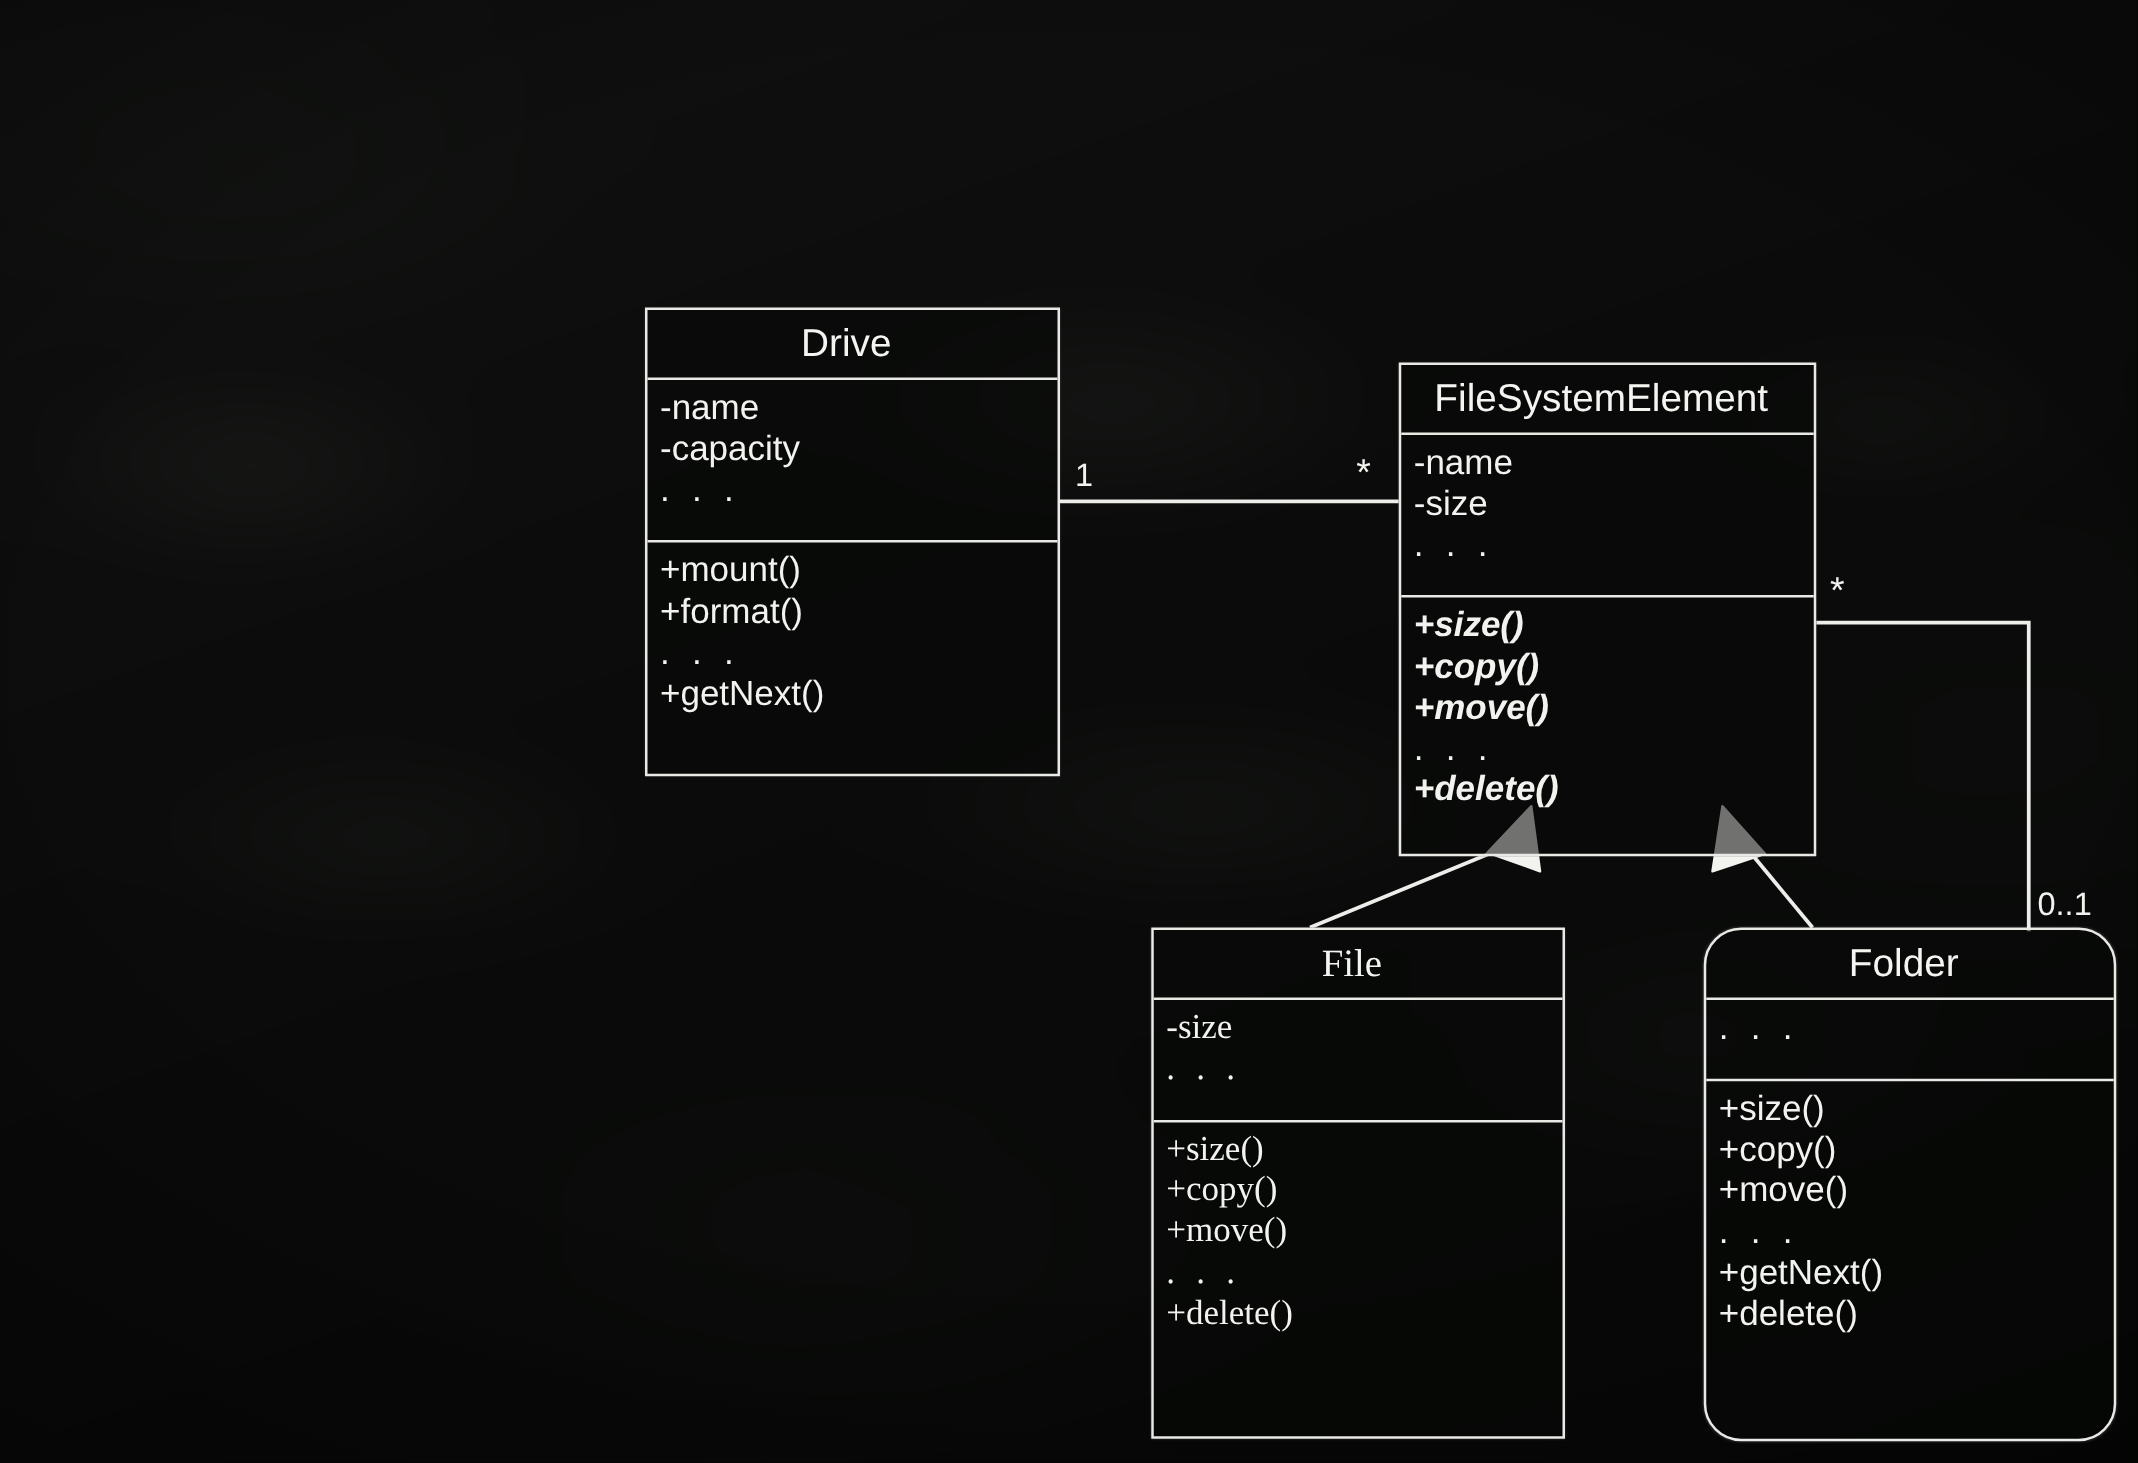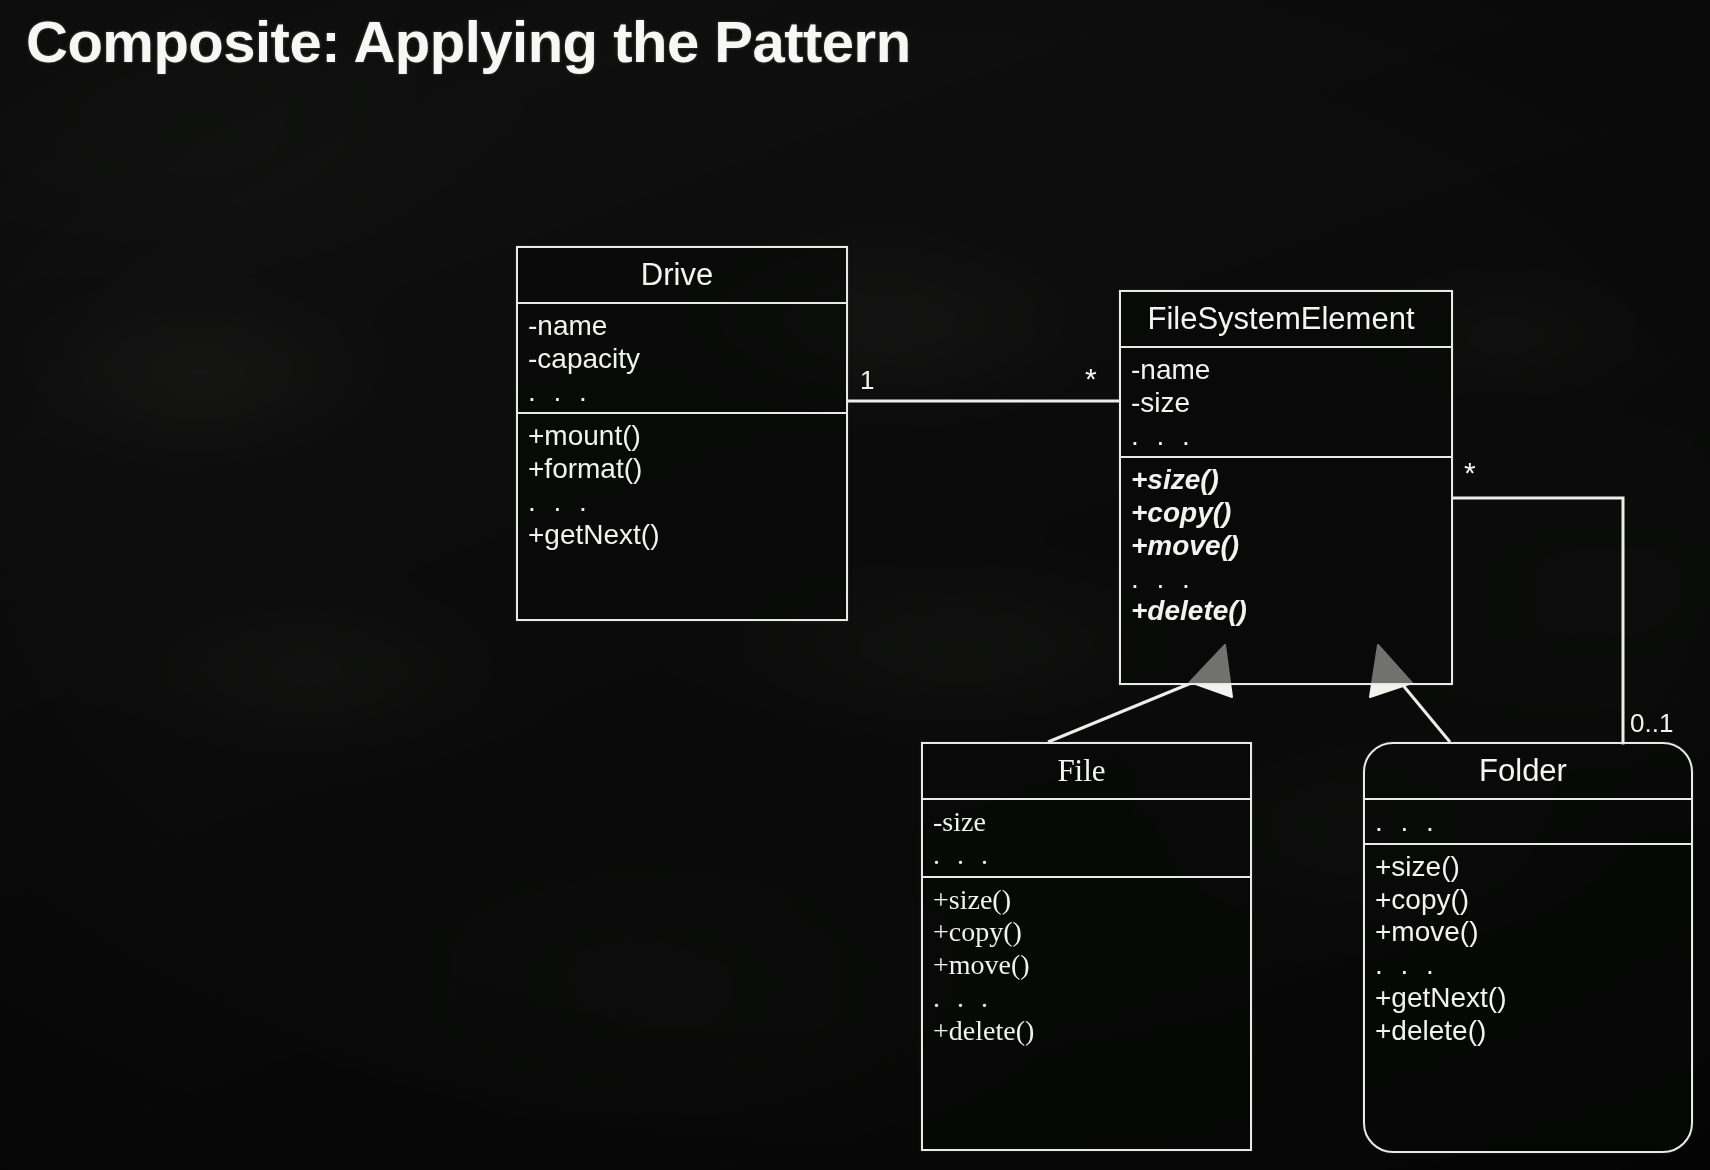--- a/index.html
+++ b/index.html
@@ -68,21 +68,21 @@
     text-align: center;
     font-size: 31px;
     line-height: 1.0;
     padding: 11px 16px 12px 6px;
     border-bottom: 2px solid #e9e9e6;
     color: #f4f4f1;
     white-space: nowrap;
   }
   .uml-attrs {
     border-bottom: 2px solid #e9e9e6;
-    padding: 6px 0 4px 10px;
+    padding: 6px 0 24px 10px;
   }
   .uml-ops {
     padding: 6px 0 10px 10px;
   }
   .uml-line {
     font-size: 28px;
     line-height: 1.17;
     color: #f2f2ef;
     white-space: nowrap;
   }
@@ -111,21 +111,20 @@
   }
 </style>
 </head>
 <body>
 
 <div id="slide">
 
   <div id="bg-photo"></div>
   <div id="bg-vignette"></div>
 
-  <div id="slide-title">Composite: Applying the Pattern</div>
 
   <svg class="overlay" viewBox="0 0 1710 1170">
     
     <line x1="848" y1="401" x2="1119" y2="401" stroke="#ededea" stroke-width="3"></line>
 
      Folder 0..1 self/aggregation routing --&gt;
     <polyline points="1453,498 1623,498 1623,745" fill="none" stroke="#ededea" stroke-width="3"></polyline>
 
     
     <line x1="1048" y1="742" x2="1218" y2="672" stroke="#ededea" stroke-width="3"></line>

